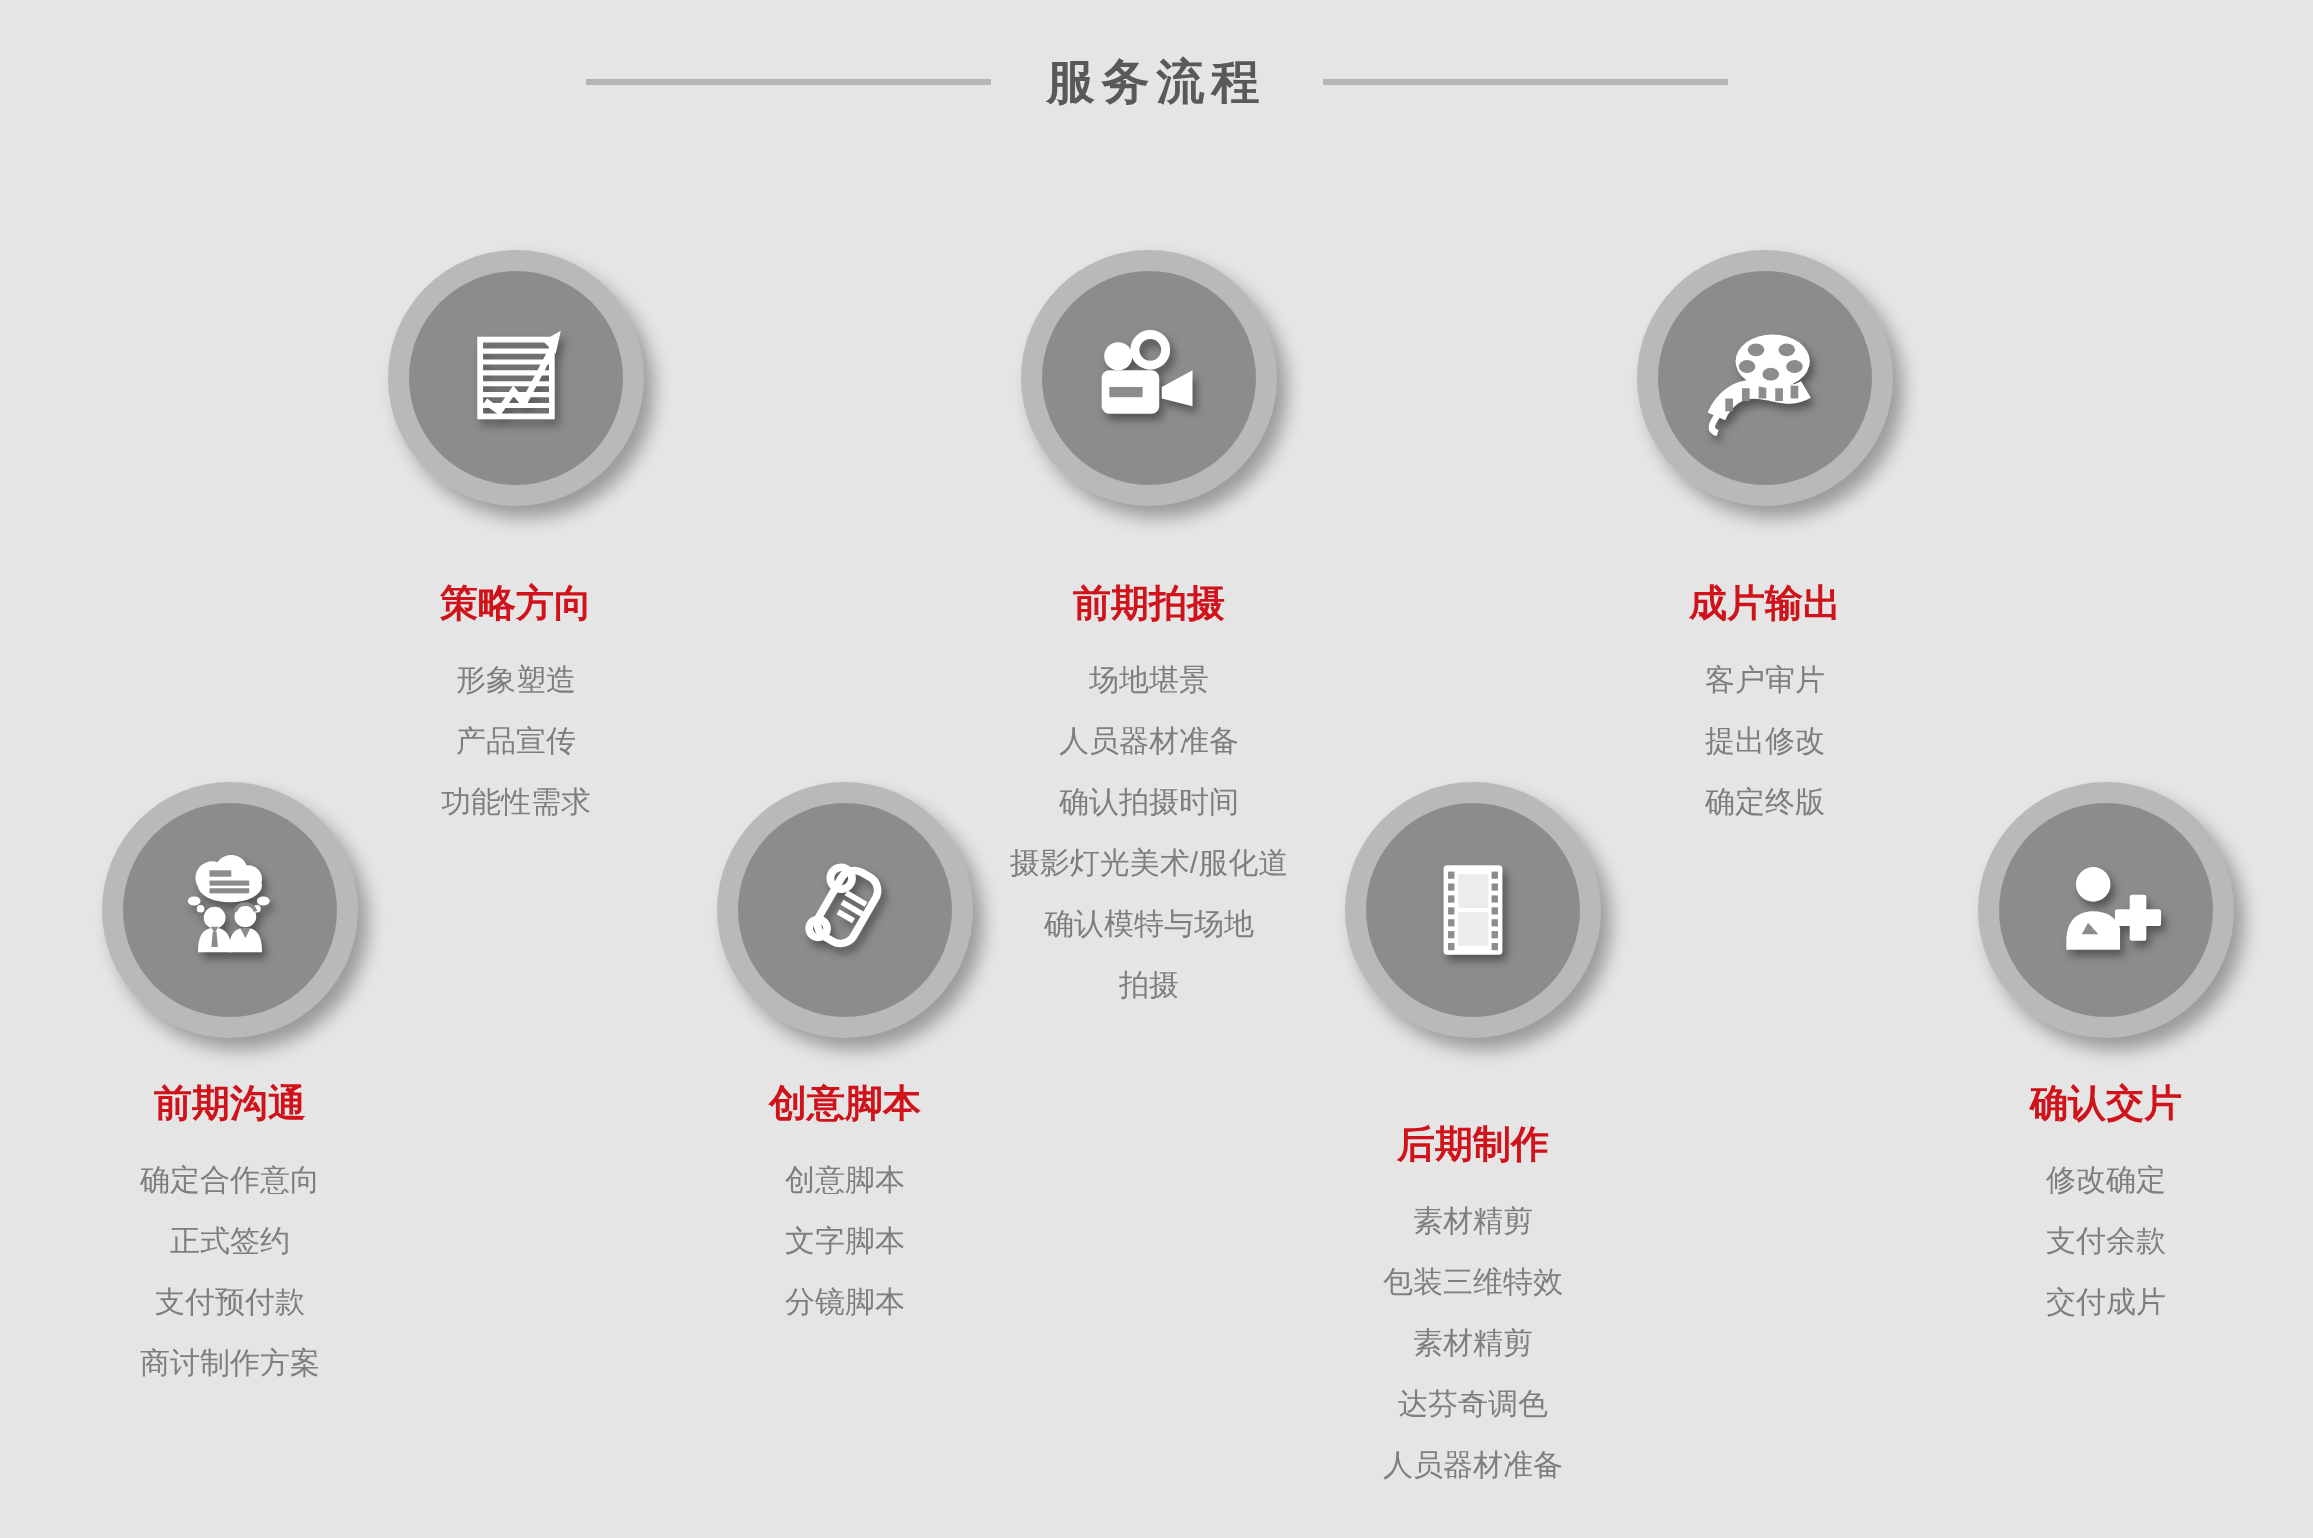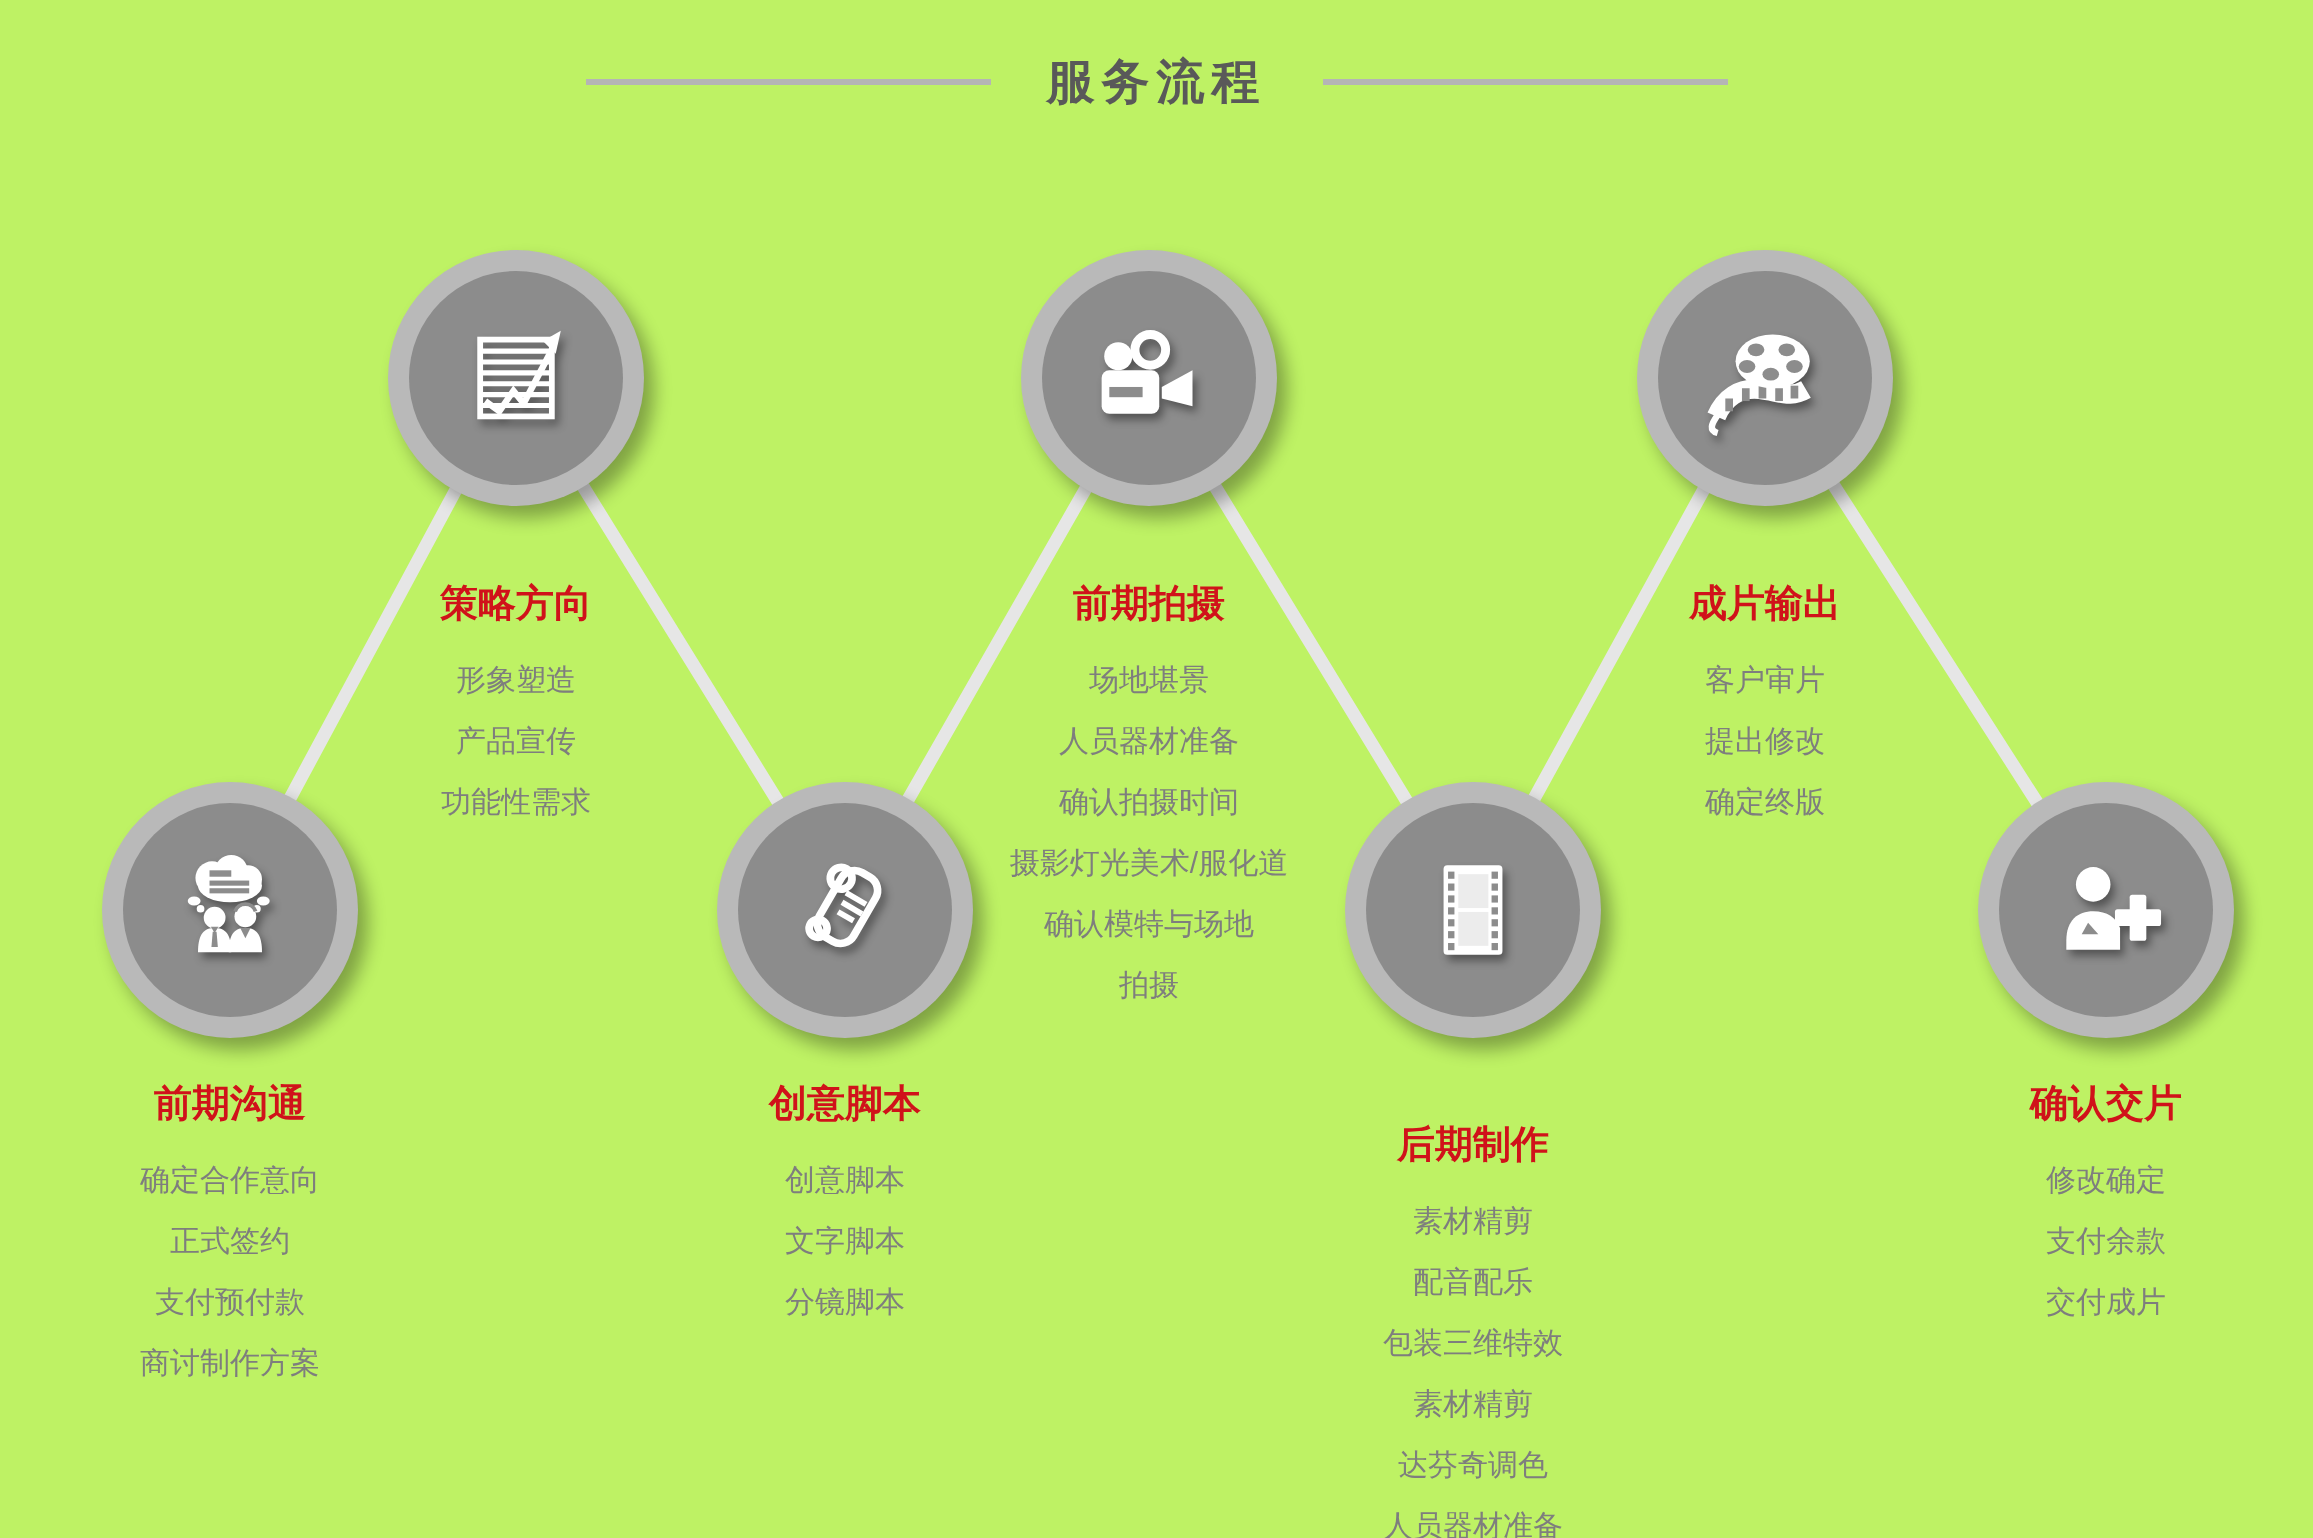--- a/index.html
+++ b/index.html
@@ -1,17 +1,17 @@
 <!DOCTYPE html>
 <html><head>
 <meta charset="utf-8">
 <style>
   html,body{margin:0;padding:0;background:#ffffff;}
   .canvas{
-    position:relative;width:2313px;height:1538px;background:#bef264;overflow:hidden;
+    position:relative;width:2313px;height:1538px;background:#e5e5e5;overflow:hidden;
     font-family:"Liberation Sans","DejaVu Sans",sans-serif;
   }
   
   .header{
     position:absolute;top:52px;left:0;width:100%;height:60px;
     display:flex;align-items:center;justify-content:center;gap:56px;z-index:4;
   }
   .header-line{width:405px;height:6px;background:#b5b5b5;}
   .page-title{font-size:48px;font-weight:bold;color:#595959;letter-spacing:7px;white-space:nowrap;}
   
@@ -269,21 +269,20 @@
         <div>摄影灯光美术/服化道</div>
         <div>确认模特与场地</div>
         <div>拍摄</div>
       </div>
   </div>
 
   <div class="step s5">
     <div class="step-title">后期制作</div>
     <div class="step-items">
         <div>素材精剪</div>
-        <div>配音配乐</div>
         <div>包装三维特效</div>
         <div>素材精剪</div>
         <div>达芬奇调色</div>
         <div>人员器材准备</div>
       </div>
   </div>
 
   <div class="step s6">
     <div class="step-title">成片输出</div>
     <div class="step-items">

